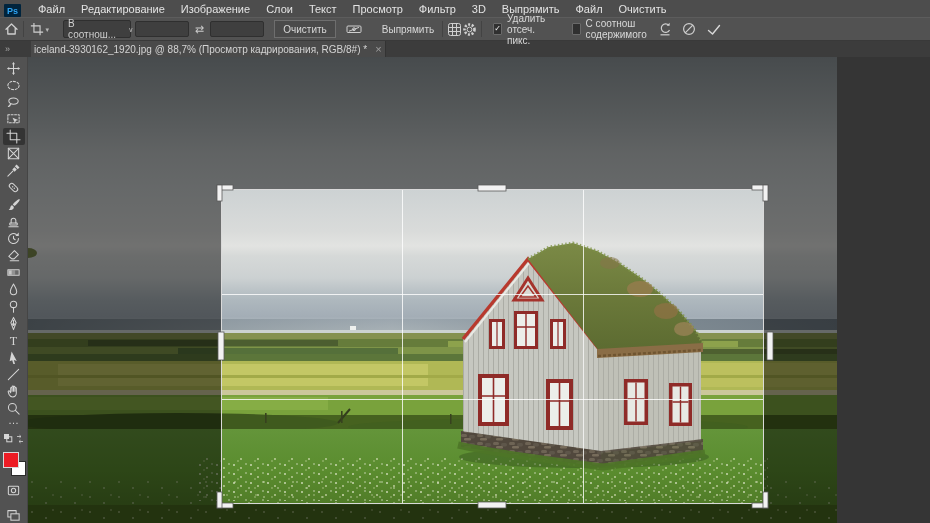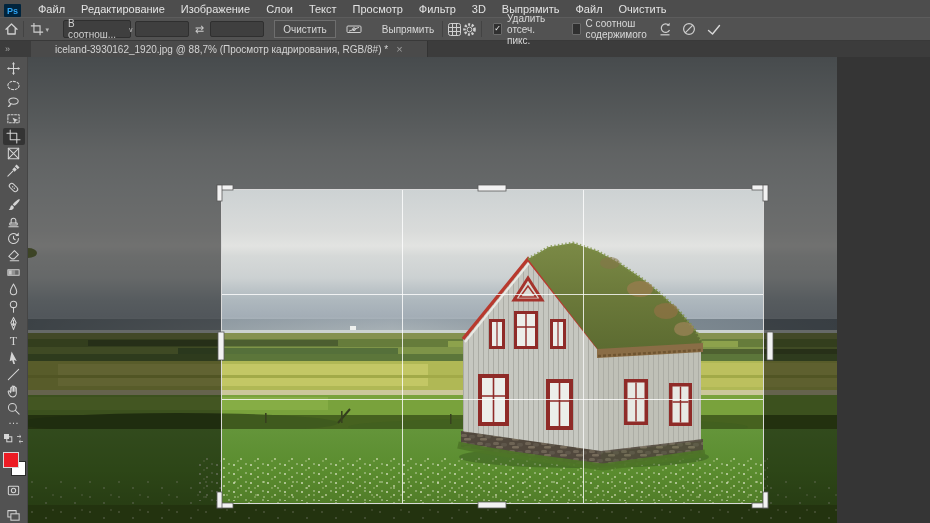--- a/index.html
+++ b/index.html
@@ -35,21 +35,21 @@
   .chk-group{display:flex;align-items:center;gap:5px;margin:0 8px;cursor:pointer;}
   .chk{width:10px;height:10px;background:#303030;border:1px solid #6a6a6a;border-radius:1px;
        display:flex;align-items:center;justify-content:center;font-size:8px;color:transparent;line-height:1;}
   .chk.checked{color:#f0f0f0;}
   .right-controls{margin-left:auto;margin-right:208px;display:flex;align-items:center;gap:10px;}
 
   
   .tabstrip{height:16px;background:#3c3c3c;display:flex;align-items:stretch;font-size:10px;}
   .tab-overflow{width:26px;display:flex;align-items:center;justify-content:flex-start;
                 padding-left:5px;color:#a8a8a8;font-size:9px;letter-spacing:1px;}
-  .doc-tab{background:#4a4a4a;display:flex;align-items:center;gap:8px;padding:0 24px;
+  .doc-tab{background:#4a4a4a;display:flex;align-items:center;gap:8px;padding:0 3px;
            color:#d4d4d4;border-right:1px solid #333;white-space:nowrap;cursor:pointer;}
   .tab-close{color:#9e9e9e;font-size:11px;line-height:1;cursor:pointer;}
 
   
   .workspace{display:flex;height:467px;}
   .toolbar{width:27px;background:#525252;border-right:1px solid #454545;display:flex;
            flex-direction:column;align-items:center;padding-top:3px;flex:0 0 27px;}
   .tool{width:22px;height:17px;display:flex;align-items:center;justify-content:center;
         border-radius:2px;cursor:pointer;flex:0 0 17px;}
   .tool svg{display:block;}

